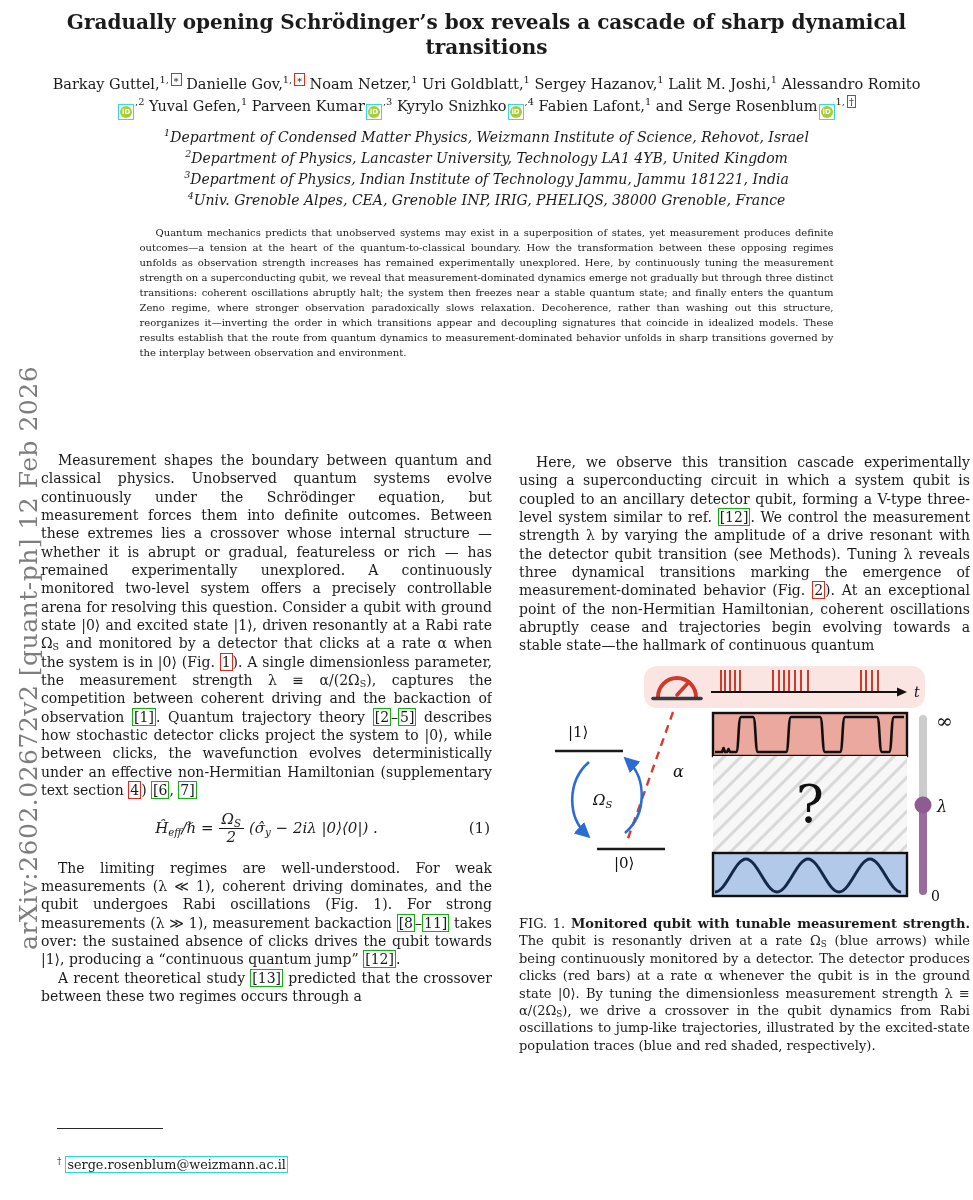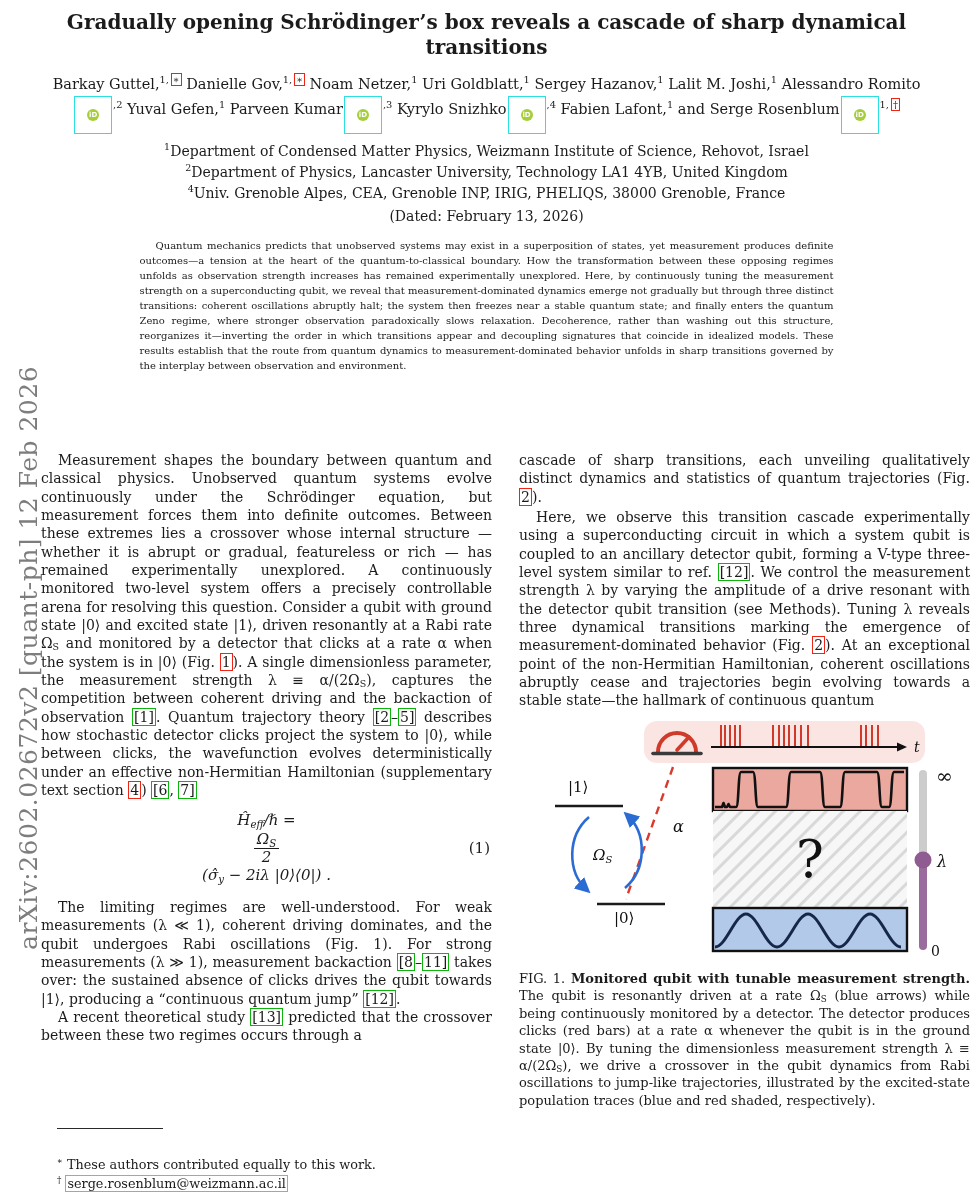--- a/index.html
+++ b/index.html
@@ -11,21 +11,21 @@
   }
   
   .arxiv-stamp{
     position:absolute;left:14px;top:950px;
     transform:rotate(-90deg);transform-origin:0 0;
     white-space:nowrap;font-size:25px;letter-spacing:.5px;color:#7d7d7d;
   }
   
   .title{margin:10px auto 12px;width:930px;text-align:center;font-size:20px;font-weight:bold;line-height:1.25;}
   .authors{margin:14px auto 0;width:880px;text-align:center;font-size:14.5px;line-height:1.5;}
-  .affils{margin:7px auto 0;width:880px;text-align:center;font-size:14px;line-height:1.5;}
+  .affils{margin:7px auto 0;width:880px;text-align:center;font-style:italic;font-size:14px;line-height:1.5;}
   .dateline{margin:4px auto 0;text-align:center;font-size:14px;}
   
   .abstract{
     margin:14px auto 0;width:694px;text-align:justify;
     font-size:10px;line-height:1.5;text-indent:16px;
   }
   
   .col{position:absolute;top:451px;width:451px;text-align:justify;font-size:14px;line-height:1.31;}
   .col-left{left:41px;height:688px;overflow:hidden;}
   .col-right{left:519px;height:749px;overflow:hidden;}
@@ -33,25 +33,25 @@
   .para.indent{text-indent:17px;}
   .para.space-above{margin-top:2px;}
   
   .seg-b{font-weight:bold;}
   .seg-sub{font-size:68%;vertical-align:-0.25em;line-height:0;}
   .seg-sup{font-size:68%;vertical-align:super;line-height:0;}
   .seg-rsup{font-size:68%;vertical-align:super;line-height:0;border:1px solid #ee2414;padding:0 1px;}
   .seg-g{border:1.3px solid #0cb40c;padding:0 1px;margin-top:16px;}
   .seg-r{border:1.3px solid #ee2414;padding:0 1px;}
   .seg-c{border:1.5px solid #1fdede;padding:0 1px;}
-  .orcid-box{display:inline-block;border:1.5px solid #2ae0e0;padding:12px;line-height:0;vertical-align:-3px;margin:0 1px;}
+  .orcid-box{display:inline-block;border:1.5px solid #2ae0e0;padding:1px;line-height:0;vertical-align:-3px;margin:0 1px;}
   .orcid-circle{display:inline-block;width:12px;height:12px;border-radius:50%;background:#a6ce39;color:#fff;
     font-size:7px;line-height:12px;text-align:center;font-family:"DejaVu Sans","Liberation Sans",sans-serif;font-weight:bold;}
   
-  .equation{position:relative;display:flex;align-items:center;justify-content:center;margin:12px 0;font-style:italic;font-size:15px;text-indent:0;flex-direction:column;}
+  .equation{position:relative;display:flex;align-items:center;justify-content:center;margin:12px 0;font-style:italic;font-size:15px;text-indent:0;}
   .frac{display:inline-flex;flex-direction:column;align-items:center;margin:0 5px;line-height:1.15;}
   .frac .num{border-bottom:1.2px solid #1b1b1b;padding:0 3px;}
   .eq-number{position:absolute;right:2px;top:50%;transform:translateY(-50%);font-style:normal;}
   
   .footnote-rule{position:absolute;left:57px;top:1128px;width:106px;border-top:1.3px solid #2a2a2a;}
   .footnotes{position:absolute;left:57px;top:1155px;width:451px;font-size:12.8px;line-height:1.5;}
   .footnotes .fn{margin:0;}
   
   .figure-wrap{margin:10px 0 8px 6px;}
   .fig-caption{margin-top:4px;text-align:justify;font-size:13px;line-height:1.34;}
@@ -65,24 +65,24 @@
 
   <span class="arxiv-stamp">arXiv:2602.02672v2  [quant-ph]  12 Feb 2026</span>
 
   <div class="title">Gradually opening Schrödinger’s box reveals a cascade of sharp dynamical transitions</div>
 
   <div class="authors"><span class="seg-t">Barkay Guttel,</span><span class="seg-sup">1, </span><span class="seg-rsup">∗</span><span class="seg-t"> Danielle Gov,</span><span class="seg-sup">1, </span><span class="seg-rsup">∗</span><span class="seg-t"> Noam Netzer,</span><span class="seg-sup">1</span><span class="seg-t"> Uri Goldblatt,</span><span class="seg-sup">1</span><span class="seg-t"> Sergey Hazanov,</span><span class="seg-sup">1</span><span class="seg-t"> Lalit M. Joshi,</span><span class="seg-sup">1</span><span class="seg-t"> Alessandro Romito </span><span class="orcid-box"><span class="orcid-circle">iD</span></span><span class="seg-sup">,2</span><span class="seg-t"> Yuval Gefen,</span><span class="seg-sup">1</span><span class="seg-t"> Parveen Kumar</span><span class="orcid-box"><span class="orcid-circle">iD</span></span><span class="seg-sup">,3</span><span class="seg-t"> Kyrylo Snizhko</span><span class="orcid-box"><span class="orcid-circle">iD</span></span><span class="seg-sup">,4</span><span class="seg-t"> Fabien Lafont,</span><span class="seg-sup">1</span><span class="seg-t"> and Serge Rosenblum</span><span class="orcid-box"><span class="orcid-circle">iD</span></span><span class="seg-sup">1, </span><span class="seg-rsup">†</span></div>
 
   <div class="affils">
     <div><span class="seg-sup">1</span><span class="seg-t">Department of Condensed Matter Physics, Weizmann Institute of Science, Rehovot, Israel</span></div>
     <div><span class="seg-sup">2</span><span class="seg-t">Department of Physics, Lancaster University, Technology LA1 4YB, United Kingdom</span></div>
+    <div><span class="seg-sup">3</span><span class="seg-t">Department of Physics, Indian Institute of Technology Jammu, Jammu 181221, India</span></div>
     <div><span class="seg-sup">4</span><span class="seg-t">Univ. Grenoble Alpes, CEA, Grenoble INP, IRIG, PHELIQS, 38000 Grenoble, France</span></div>
   </div>
 
-  <div class="dateline">(Dated: February 13, 2026)</div>
 
   <div class="abstract">Quantum mechanics predicts that unobserved systems may exist in a superposition of states, yet measurement produces definite outcomes—a tension at the heart of the quantum-to-classical boundary. How the transformation between these opposing regimes unfolds as observation strength increases has remained experimentally unexplored. Here, by continuously tuning the measurement strength on a superconducting qubit, we reveal that measurement-dominated dynamics emerge not gradually but through three distinct transitions: coherent oscillations abruptly halt; the system then freezes near a stable quantum state; and finally enters the quantum Zeno regime, where stronger observation paradoxically slows relaxation. Decoherence, rather than washing out this structure, reorganizes it—inverting the order in which transitions appear and decoupling signatures that coincide in idealized models. These results establish that the route from quantum dynamics to measurement-dominated behavior unfolds in sharp transitions governed by the interplay between observation and environment.</div>
 
   <div class="col col-left">
     <p class="para indent"><span class="seg-t">Measurement shapes the boundary between quantum and classical physics.  Unobserved quantum systems evolve continuously under the Schrödinger equation, but measurement forces them into definite outcomes.  Between these extremes lies a crossover whose internal structure — whether it is abrupt or gradual, featureless or rich — has remained experimentally unexplored. A continuously monitored two-level system offers a precisely controllable arena for resolving this question. Consider a qubit with ground state |0⟩ and excited state |1⟩, driven resonantly at a Rabi rate Ω</span><span class="seg-sub">S</span><span class="seg-t"> and monitored by a detector that clicks at a rate α when the system is in |0⟩ (Fig. </span><span class="seg-r">1</span><span class="seg-t">).  A single dimensionless parameter, the measurement strength λ ≡ α/(2Ω</span><span class="seg-sub">S</span><span class="seg-t">), captures the competition between coherent driving and the backaction of observation </span><span class="seg-g">[1]</span><span class="seg-t">.  Quantum trajectory theory </span><span class="seg-g">[2</span><span class="seg-t">–</span><span class="seg-g">5]</span><span class="seg-t"> describes how stochastic detector clicks project the system to |0⟩, while between clicks, the wavefunction evolves deterministically under an effective non-Hermitian Hamiltonian (supplementary text section </span><span class="seg-r">4</span><span class="seg-t">) </span><span class="seg-g">[6</span><span class="seg-t">, </span><span class="seg-g">7]</span></p>
 
     <div class="equation">
       <span class="eq-body"><span>Ĥ</span><span class="seg-sub">eff</span><span>/ℏ = </span></span>
       <span class="frac">
         <span class="num"><span>Ω</span><span class="seg-sub">S</span></span>
@@ -90,21 +90,20 @@
       </span>
       <span><span> (σ̂</span><span class="seg-sub">y</span><span> − 2iλ |0⟩⟨0|) .</span></span>
       <span class="eq-number">(1)</span>
     </div>
 
     <p class="para indent"><span class="seg-t">The limiting regimes are well-understood.  For weak measurements (λ ≪ 1), coherent driving dominates, and the qubit undergoes Rabi oscillations (Fig. 1). For strong measurements (λ ≫ 1), measurement backaction </span><span class="seg-g">[8</span><span class="seg-t">–</span><span class="seg-g">11]</span><span class="seg-t"> takes over:  the sustained absence of clicks drives the qubit towards |1⟩, producing a “continuous quantum jump” </span><span class="seg-g">[12]</span><span class="seg-t">.</span></p>
     <p class="para indent"><span class="seg-t">A recent theoretical study </span><span class="seg-g">[13]</span><span class="seg-t"> predicted that the crossover between these two regimes occurs through a</span></p>
   </div>
 
   <div class="col col-right">
-    <p class="para"><span class="seg-t">cascade of sharp transitions, each unveiling qualitatively distinct dynamics and statistics of quantum trajectories (Fig. </span><span class="seg-r">2</span><span class="seg-t">).</span></p>
     <p class="para indent space-above"><span class="seg-t">Here, we observe this transition cascade experimentally using a superconducting circuit in which a system qubit is coupled to an ancillary detector qubit, forming a V-type three-level system similar to ref. </span><span class="seg-g">[12]</span><span class="seg-t">.  We control the measurement strength λ by varying the amplitude of a drive resonant with the detector qubit transition (see Methods).  Tuning λ reveals three dynamical transitions marking the emergence of measurement-dominated behavior (Fig. </span><span class="seg-r">2</span><span class="seg-t">).  At an exceptional point of the non-Hermitian Hamiltonian, coherent oscillations abruptly cease and trajectories begin evolving towards a stable state—the hallmark of continuous quantum</span></p>
 
     <div class="figure-wrap">
       <svg width="442" height="238" viewBox="0 0 442 238">
         <defs>
           <marker id="arrowBlue" viewBox="0 0 10 10" refX="7" refY="5" markerWidth="6" markerHeight="6" orient="auto-start-reverse">
             <path d="M 0 0 L 10 5 L 0 10 z" fill="#2b6bd4"></path>
           </marker>
           <pattern id="hatch" width="12" height="12" patternTransform="rotate(45)" patternUnits="userSpaceOnUse">
             <rect width="12" height="12" fill="#f7f7f7"></rect>
@@ -189,17 +188,16 @@
           <text x="406" y="236" font-size="14">0</text>
         </g>
       </svg>
     </div>
 
     <div class="fig-caption"><span class="seg-t">FIG. 1.   </span><span class="seg-b">Monitored qubit with tunable measurement strength.</span><span class="seg-t">  The qubit is resonantly driven at a rate Ω</span><span class="seg-sub">S</span><span class="seg-t"> (blue arrows) while being continuously monitored by a detector. The detector produces clicks (red bars) at a rate α whenever the qubit is in the ground state |0⟩.  By tuning the dimensionless measurement strength λ ≡ α/(2Ω</span><span class="seg-sub">S</span><span class="seg-t">), we drive a crossover in the qubit dynamics from Rabi oscillations to jump-like trajectories, illustrated by the excited-state population traces (blue and red shaded, respectively).</span></div>
   </div>
 
   <div class="footnote-rule"></div>
   <div class="footnotes">
-    <p class="fn"><span class="seg-sup">∗</span><span class="seg-t"> These authors contributed equally to this work.</span></p>
     <p class="fn"><span class="seg-sup">†</span><span class="seg-t"> </span><span class="seg-c">serge.rosenblum@weizmann.ac.il</span></p>
   </div>
 
 </div>
 
 </body></html>

